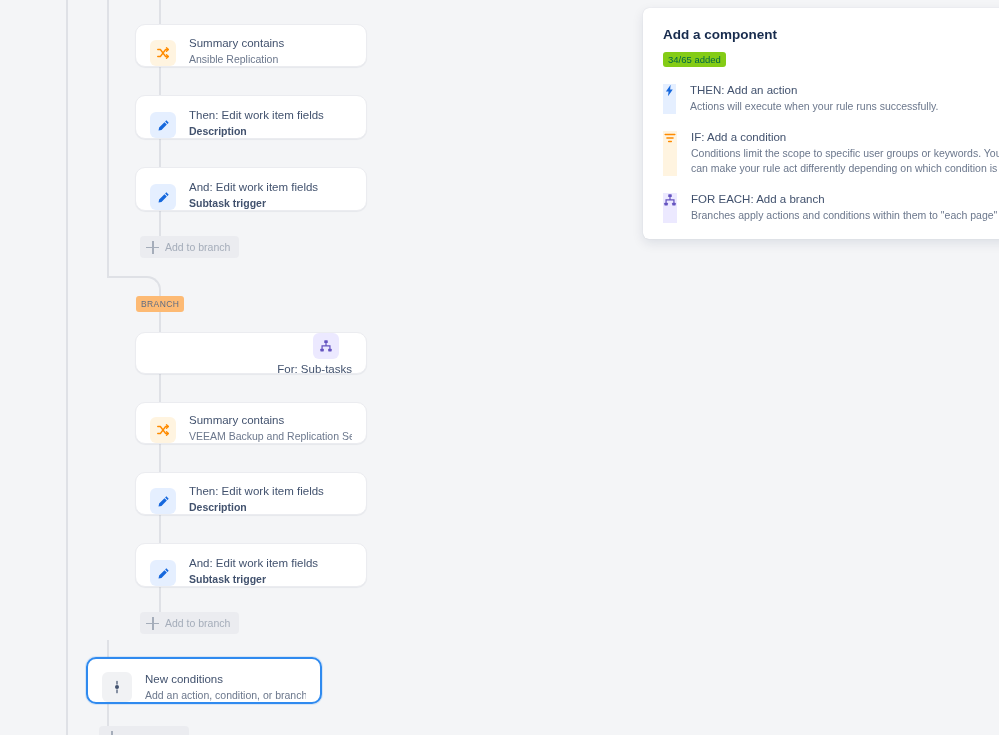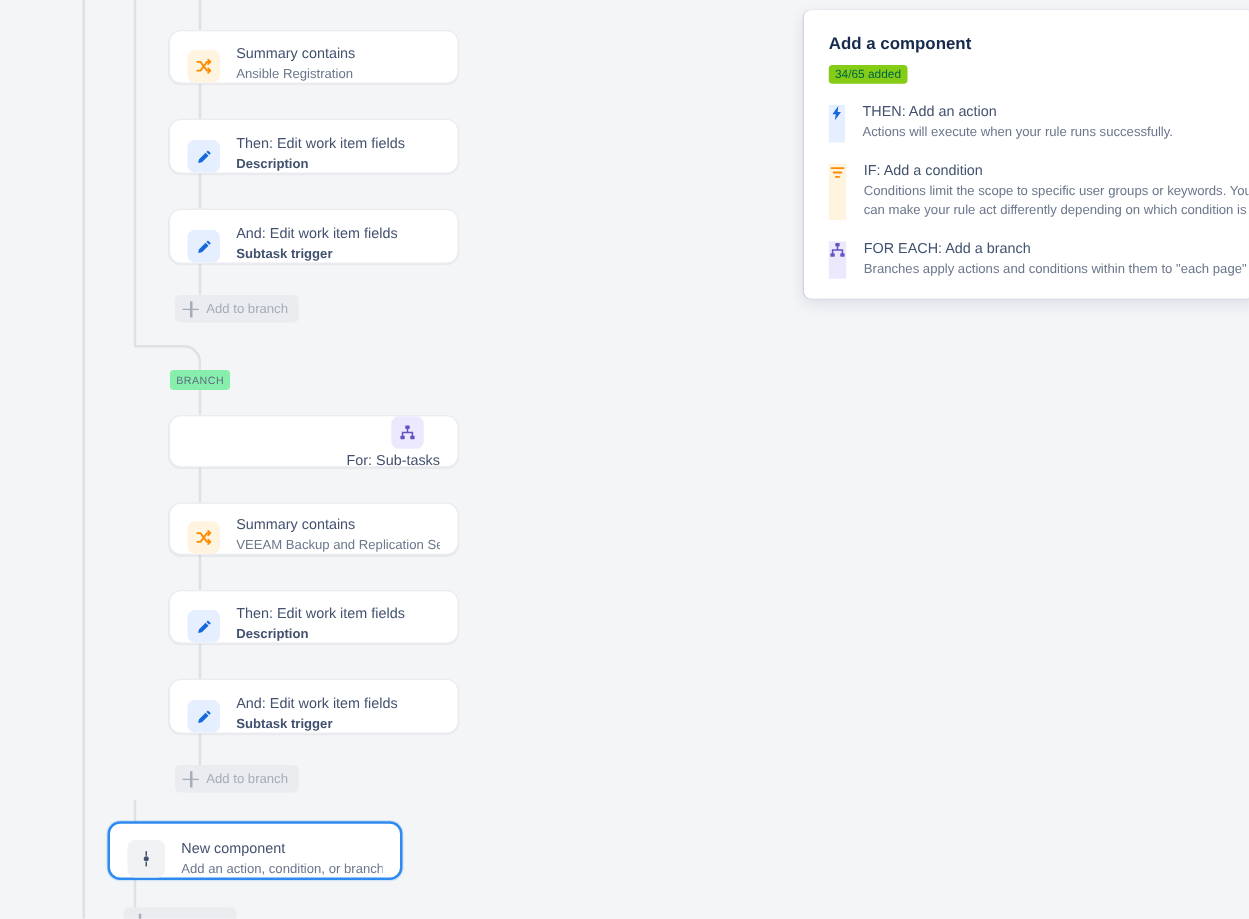--- a/index.html
+++ b/index.html
@@ -133,21 +133,21 @@
     background: #a5adba;
   }
   .pill .plus::before { left: 6px; top: 0; width: 1.5px; height: 13px; }
   .pill .plus::after  { top: 6px; left: 0; height: 1.5px; width: 13px; }
 
   .branch-tag {
     position: absolute;
     left: 136px;
     top: 296px;
     height: 16px;
-    background: #86efac;
+    background: #fdba74;
     border-radius: 3px;
     display: flex;
     align-items: center;
     padding: 0 5px;
     font-size: 8.5px;
     letter-spacing: 0.4px;
     color: #5e6c84;
   }
 
   
@@ -225,21 +225,21 @@
     <span class="icon-box amber">
       <svg width="14" height="14" viewBox="0 0 16 16" fill="none" stroke="#ff8b00" stroke-width="1.6" stroke-linecap="round" stroke-linejoin="round">
         <path d="M2 4h3l6 8h3"></path>
           <path d="M2 12h3l6-8h3"></path>
         <path d="M12 2l2 2-2 2"></path>
           <path d="M12 10l2 2-2 2"></path>
       </svg>
     </span>
     <span class="text">
       <span class="title">Summary contains</span>
-      <span class="sub" style="display:block;">Ansible Registration</span>
+      <span class="sub" style="display:block;">Ansible Replication</span>
     </span>
   </div>
 
   <div class="card" style="top:95px; height:44px;">
     <span class="icon-box blue">
       <svg width="13" height="13" viewBox="0 0 16 16" fill="#1668dd">
         <path d="M11.5 1.6l2.9 2.9-1.5 1.5-2.9-2.9zM9.2 3.9l2.9 2.9-6.6 6.6-3.6.7.7-3.6z"></path>
       </svg>
     </span>
     <span class="text">
@@ -328,21 +328,21 @@
   </button>
 
   <div class="card selected" style="top:657px; height:47px;">
     <span class="icon-box grey" style="width:30px;height:30px;flex:0 0 30px;">
       <svg width="14" height="14" viewBox="0 0 16 16" fill="none" stroke="#42526e" stroke-width="1.4" stroke-linecap="round">
         <path d="M8 1.5v3.2M8 11.3v3.2"></path>
         <circle cx="8" cy="8" r="2.3" fill="#42526e" stroke="none"></circle>
       </svg>
     </span>
     <span class="text">
-      <span class="title">New component</span>
+      <span class="title">New conditions</span>
       <span class="sub" style="display:block;">Add an action, condition, or branch.</span>
     </span>
   </div>
 
   <button class="pill" style="left:99px; top:726px; width:90px; overflow:hidden;">
     <span class="plus"></span>
   </button>
 
 </div>
 

